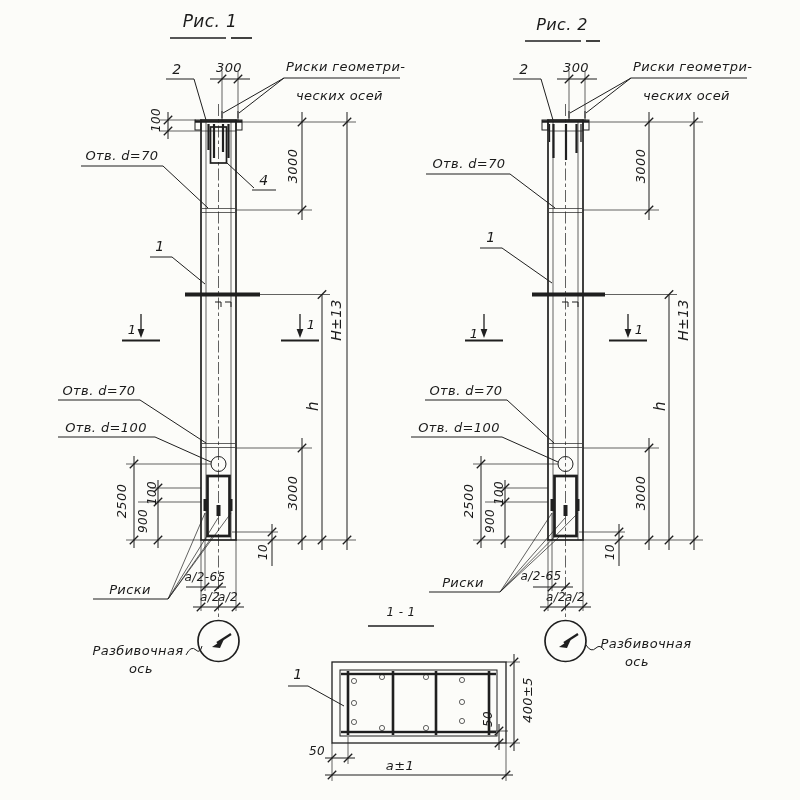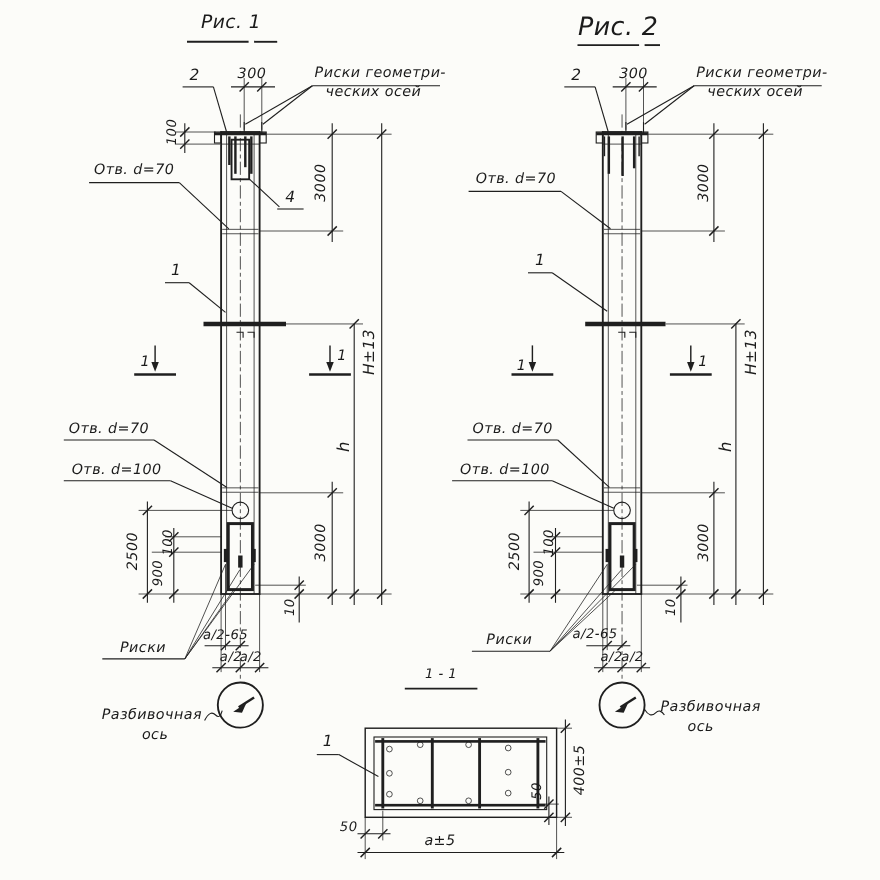--- a/index.html
+++ b/index.html
@@ -11,21 +11,21 @@
   .s07{stroke-width:.7}.s1{stroke-width:1}.s13{stroke-width:1.3}
   .s16{stroke-width:1.7}.s2{stroke-width:2.2}.s25{stroke-width:2.7}.s4{stroke-width:4.2}
   .fl{fill:#1f1f1f;stroke:none}
   .axis{stroke-dasharray:12 3 3.5 3}
   .lbl{position:absolute;font-style:italic;font-size:13px;color:#1b1b1b;white-space:nowrap;
        transform:translate(-50%,-50%);letter-spacing:.4px;line-height:1;}
   .rot{transform:translate(-50%,-50%) rotate(-90deg);}
   .blk{position:absolute;font-style:italic;font-size:13px;color:#1b1b1b;white-space:nowrap;
        letter-spacing:.4px;line-height:17px;}
   .blk span{display:block;}
-  .blk span:nth-child(2){padding-left:10px;}
+  .blk span:nth-child(2){padding-left:10px;margin-top:12px;}
 </style>
 </head>
 <body>
 
 <div id="canvas">
 
 <svg width="800" height="800" viewBox="0 0 800 800">
 <defs>
   <g id="tk">
           <line x1="-4.2" y1="4.2" x2="4.2" y2="-4.2" stroke="#1f1f1f" stroke-width="1.3"></line>
@@ -362,21 +362,21 @@
 <span class="lbl rot" style="left:143px;top:521px;font-size:12px">900</span>
 <span class="lbl rot" style="left:292px;top:493px">3000</span>
 <span class="lbl rot" style="left:263px;top:552px;font-size:12px">10</span>
 <span class="lbl" style="left:130px;top:589px">Риски</span>
 <span class="lbl" style="left:205px;top:577px;font-size:12px">a/2-65</span>
 <span class="lbl" style="left:210px;top:597px;font-size:12px">a/2</span>
 <span class="lbl" style="left:228px;top:597px;font-size:12px">a/2</span>
 <span class="lbl" style="left:138px;top:650px">Разбивочная</span>
 <span class="lbl" style="left:141px;top:668px">ось</span>
 
-<span class="lbl" style="left:562px;top:25px;font-size:23px">Рис. 2</span>
+<span class="lbl" style="left:562px;top:25px;font-size:16px">Рис. 2</span>
 <span class="lbl" style="left:524px;top:69px;font-size:14px">2</span>
 <span class="lbl" style="left:576px;top:67px">300</span>
 <div class="blk" style="left:633px;top:58px">
   <span>Риски геометри-</span>
   <span>ческих осей</span>
 </div>
 <span class="lbl" style="left:469px;top:163px">Отв. d=70</span>
 <span class="lbl" style="left:491px;top:237px;font-size:14px">1</span>
 <span class="lbl rot" style="left:640px;top:166px">3000</span>
 <span class="lbl" style="left:474px;top:333px">1</span>
@@ -395,15 +395,15 @@
 <span class="lbl" style="left:556px;top:597px;font-size:12px">a/2</span>
 <span class="lbl" style="left:575px;top:597px;font-size:12px">a/2</span>
 <span class="lbl" style="left:646px;top:643px">Разбивочная</span>
 <span class="lbl" style="left:637px;top:661px">ось</span>
 
 <span class="lbl" style="left:401px;top:612px;font-size:12px">1 - 1</span>
 <span class="lbl" style="left:298px;top:674px;font-size:14px">1</span>
 <span class="lbl rot" style="left:527px;top:700px">400±5</span>
 <span class="lbl rot" style="left:488px;top:719px;font-size:12px">50</span>
 <span class="lbl" style="left:317px;top:751px;font-size:12px">50</span>
-<span class="lbl" style="left:400px;top:765px">a±5</span>
+<span class="lbl" style="left:400px;top:765px">a±1</span>
 
 </div>
 
 </body></html>

